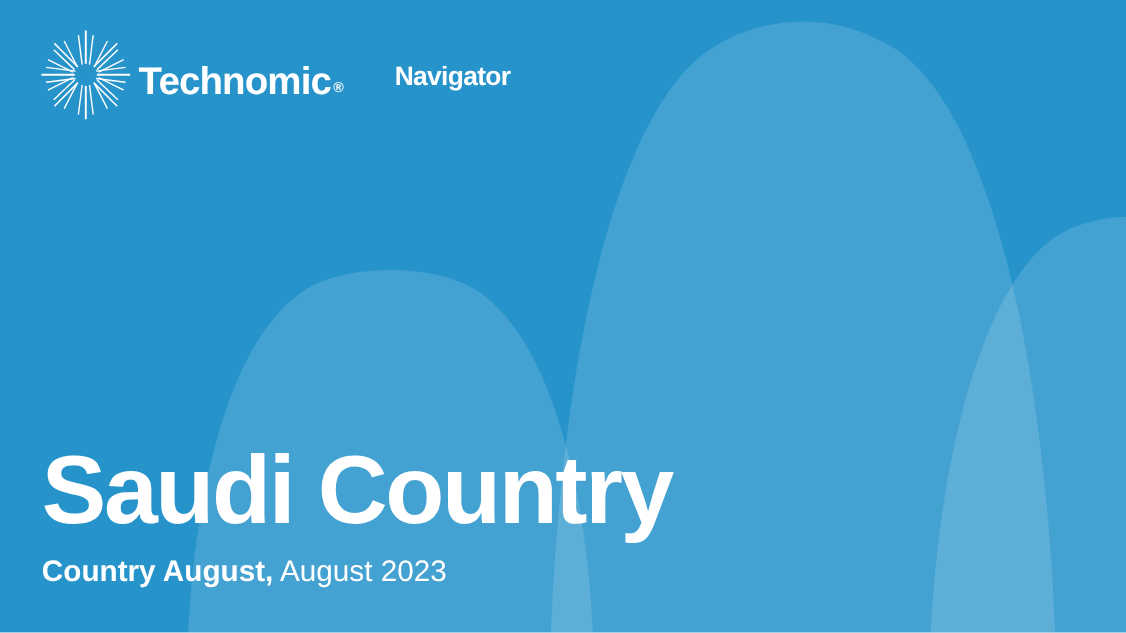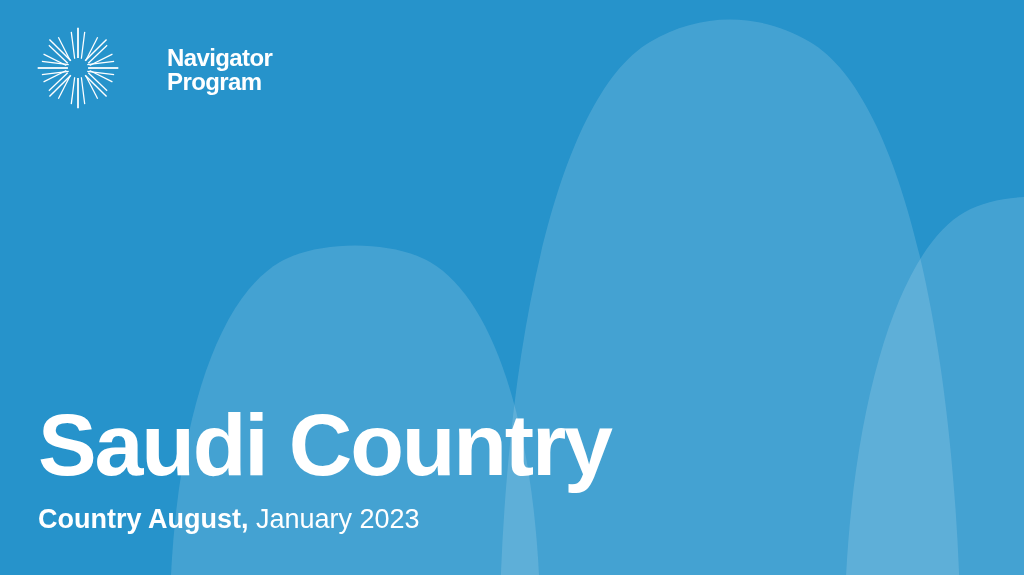--- a/index.html
+++ b/index.html
@@ -179,31 +179,34 @@
         <line x1="54.0" y1="39.0" x2="58.0" y2="7.0"></line>
         <line x1="46.0" y1="61.0" x2="42.0" y2="93.0"></line>
         <line x1="54.0" y1="61.0" x2="58.0" y2="93.0"></line>
         <line x1="39.0" y1="46.0" x2="7.0" y2="42.0"></line>
         <line x1="39.0" y1="54.0" x2="7.0" y2="58.0"></line>
         <line x1="61.0" y1="46.0" x2="93.0" y2="42.0"></line>
         <line x1="61.0" y1="54.0" x2="93.0" y2="58.0"></line>
       </g>
     </svg>
 
+    <div id="technomic-wordmark">
+      <span>Technomic</span>
+        <span id="technomic-reg">®</span>
+    </div>
 
     <div id="logo-divider"></div>
 
     <div id="navigator-program-wordmark">
       <span class="np-line">Navigator</span>
-      <span class="np-line">Program</span>
     </div>
 
   </div>
 
   <div id="title-block">
     <h1 id="page-title">Saudi Country</h1>
     <div id="subtitle-line">
       <span id="subtitle-label">Country August,</span>
-      <span id="subtitle-date">January 2023</span>
+      <span id="subtitle-date">August 2023</span>
     </div>
   </div>
 
 </div>
 
 </body></html>

